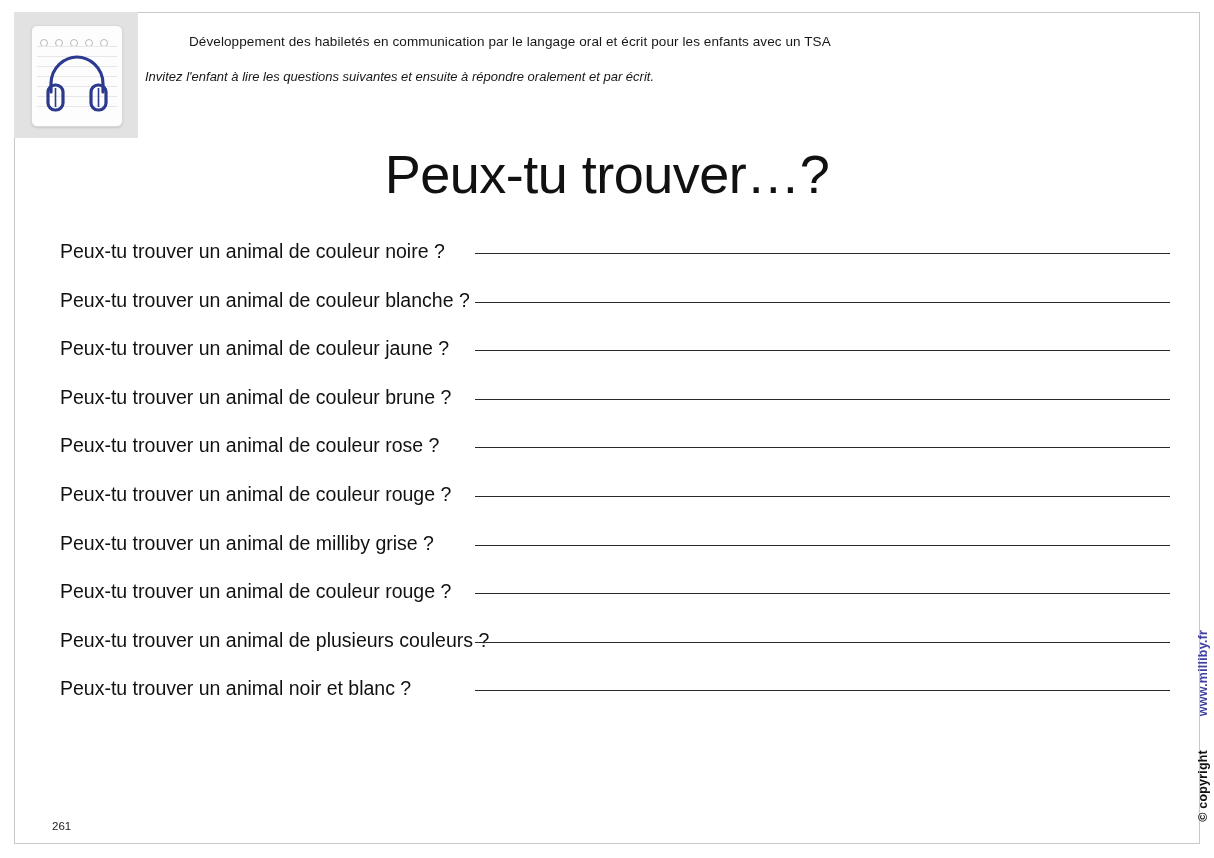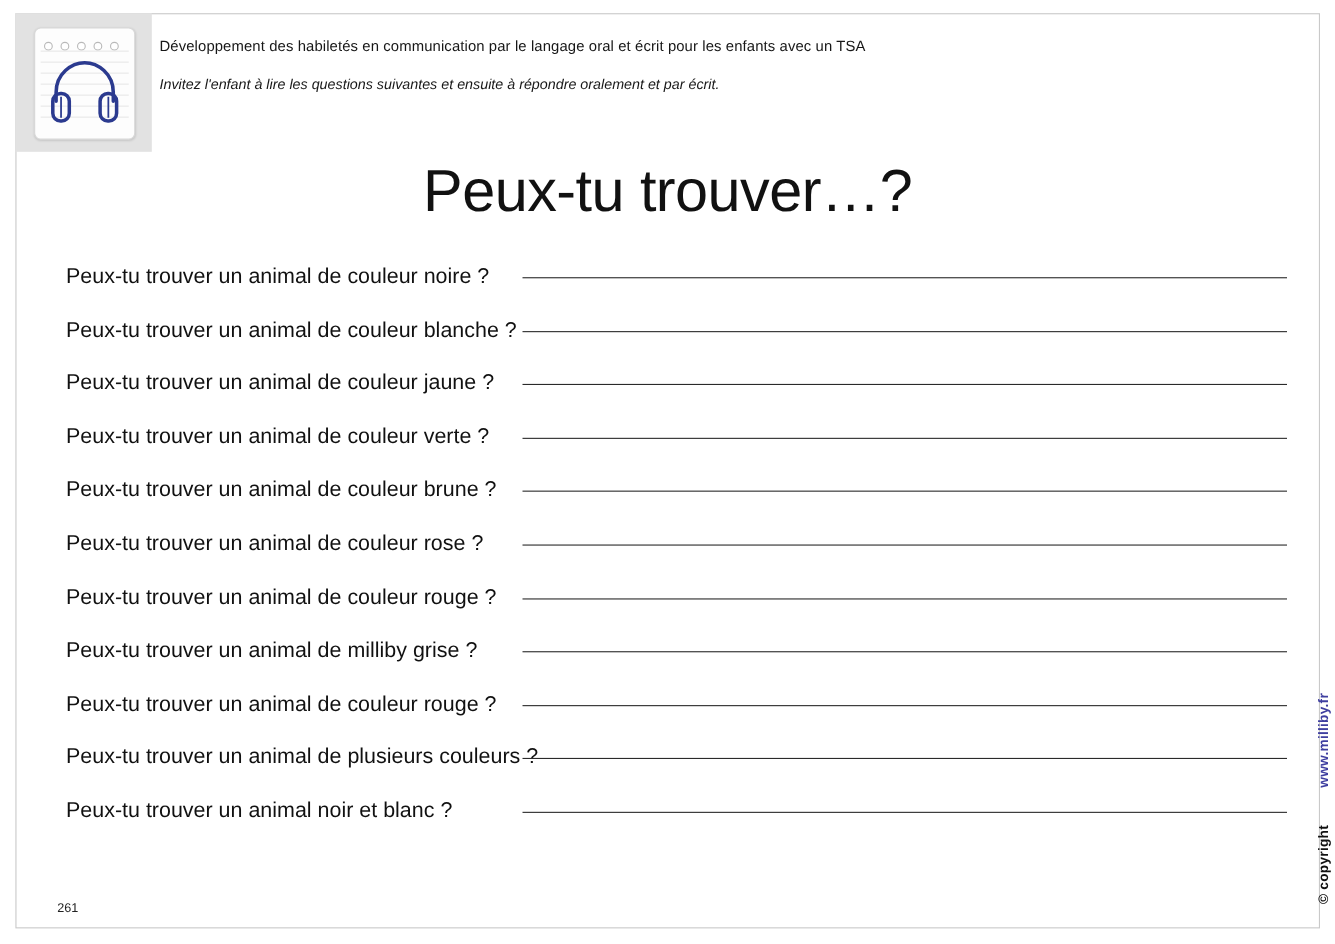--- a/index.html
+++ b/index.html
@@ -99,20 +99,21 @@
     position: absolute;
     left: 145px;
     top: 34px;
     width: 900px;
   }
   .header-line1 {
     font-size: 13.5px;
     color: #171717;
     letter-spacing: 0.1px;
     white-space: nowrap;
+    margin-left: 44px;
   }
   .header-line2 {
     font-size: 13px;
     font-style: italic;
     color: #171717;
     margin-top: 20px;
     white-space: nowrap;
   }
 
   
@@ -245,24 +246,20 @@
     </div>
     <div class="q-row">
       <div class="q-label">Peux-tu trouver un animal de couleur blanche ?</div>
       <div class="q-line"></div>
     </div>
     <div class="q-row">
       <div class="q-label">Peux-tu trouver un animal de couleur jaune ?</div>
       <div class="q-line"></div>
     </div>
     <div class="q-row">
-      <div class="q-label">Peux-tu trouver un animal de couleur verte ?</div>
-      <div class="q-line"></div>
-    </div>
-    <div class="q-row">
       <div class="q-label">Peux-tu trouver un animal de couleur brune ?</div>
       <div class="q-line"></div>
     </div>
     <div class="q-row">
       <div class="q-label">Peux-tu trouver un animal de couleur rose ?</div>
       <div class="q-line"></div>
     </div>
     <div class="q-row">
       <div class="q-label">Peux-tu trouver un animal de couleur rouge ?</div>
       <div class="q-line"></div>

